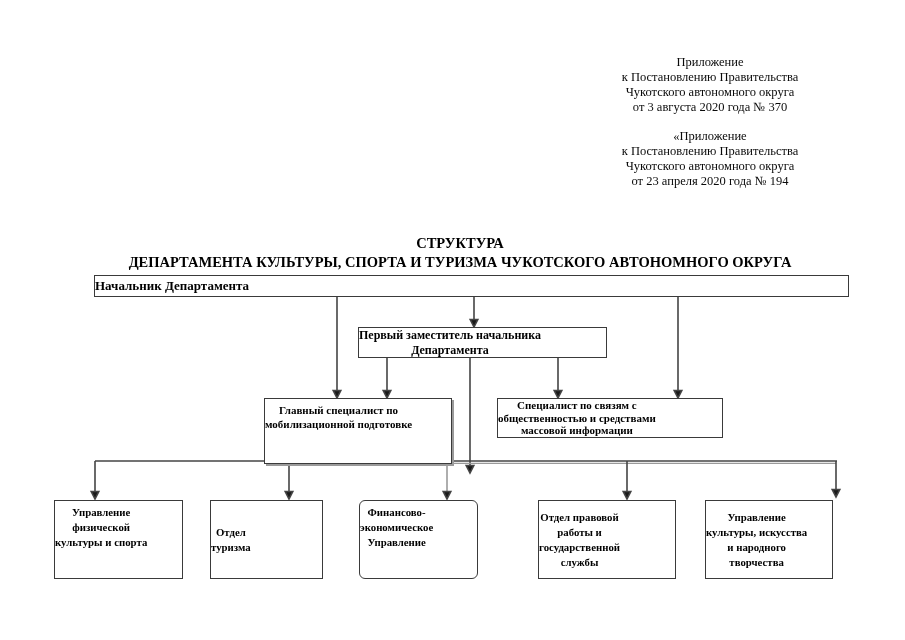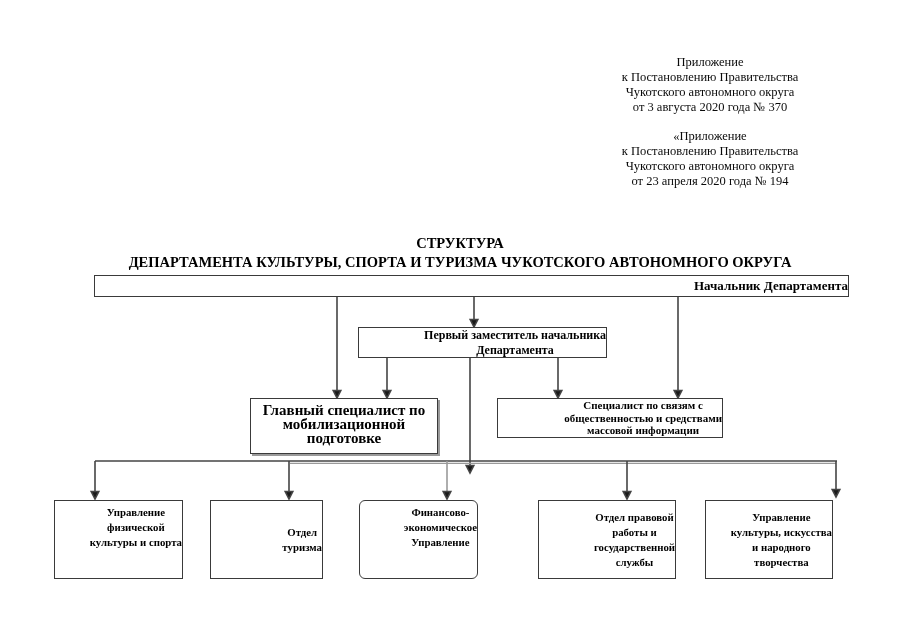--- a/index.html
+++ b/index.html
@@ -22,31 +22,31 @@
   .title{
     position:absolute;left:30px;top:220px;width:860px;
     text-align:center;font-weight:bold;font-size:14.5px;line-height:19px;color:#000;margin-top:14px;
   }
   
   .connectors{position:absolute;left:0;top:0;width:905px;height:640px;}
   
   .obox{
     position:absolute;box-sizing:border-box;
     border:1.5px solid #3a3a3a;background:#ffffff;
-    display:flex;align-items:center;justify-content:flex-end;
+    display:flex;align-items:center;justify-content:flex-start;
     text-align:center;font-weight:bold;color:#000;
   }
   .b-head{left:94px;top:275px;width:755px;height:22px;font-size:13px;}
   .b-deputy{left:358px;top:327px;width:249px;height:31px;font-size:12px;line-height:15px;}
-  .b-mobil{left:250px;top:398px;width:188px;height:56px;font-size:15px;line-height:14px;
+  .b-mobil{left:264px;top:398px;width:188px;height:66px;font-size:11px;line-height:14px;
            align-items:flex-start;padding-top:4px;box-shadow:2px 2px 0 0 #9a9a9a;}
   .b-media{left:497px;top:398px;width:226px;height:40px;font-size:11px;line-height:12.5px;}
   .b-dept{top:500px;height:79px;font-size:10.8px;line-height:15px;}
   .b-d1{left:54px;width:129px;align-items:flex-start;padding-top:4px;}
-  .b-d2{left:210px;width:113px;padding-left:44px;}
+  .b-d2{left:210px;width:113px;}
   .b-d3{left:359px;width:119px;align-items:flex-start;padding-top:4px;border-radius:6px;}
   .b-d4{left:498px;width:138px;margin-left:40px;}
   .b-d5{left:705px;width:128px;}
 </style>
 </head>
 <body>
 
 <div class="page">
 
   <div class="annex">

